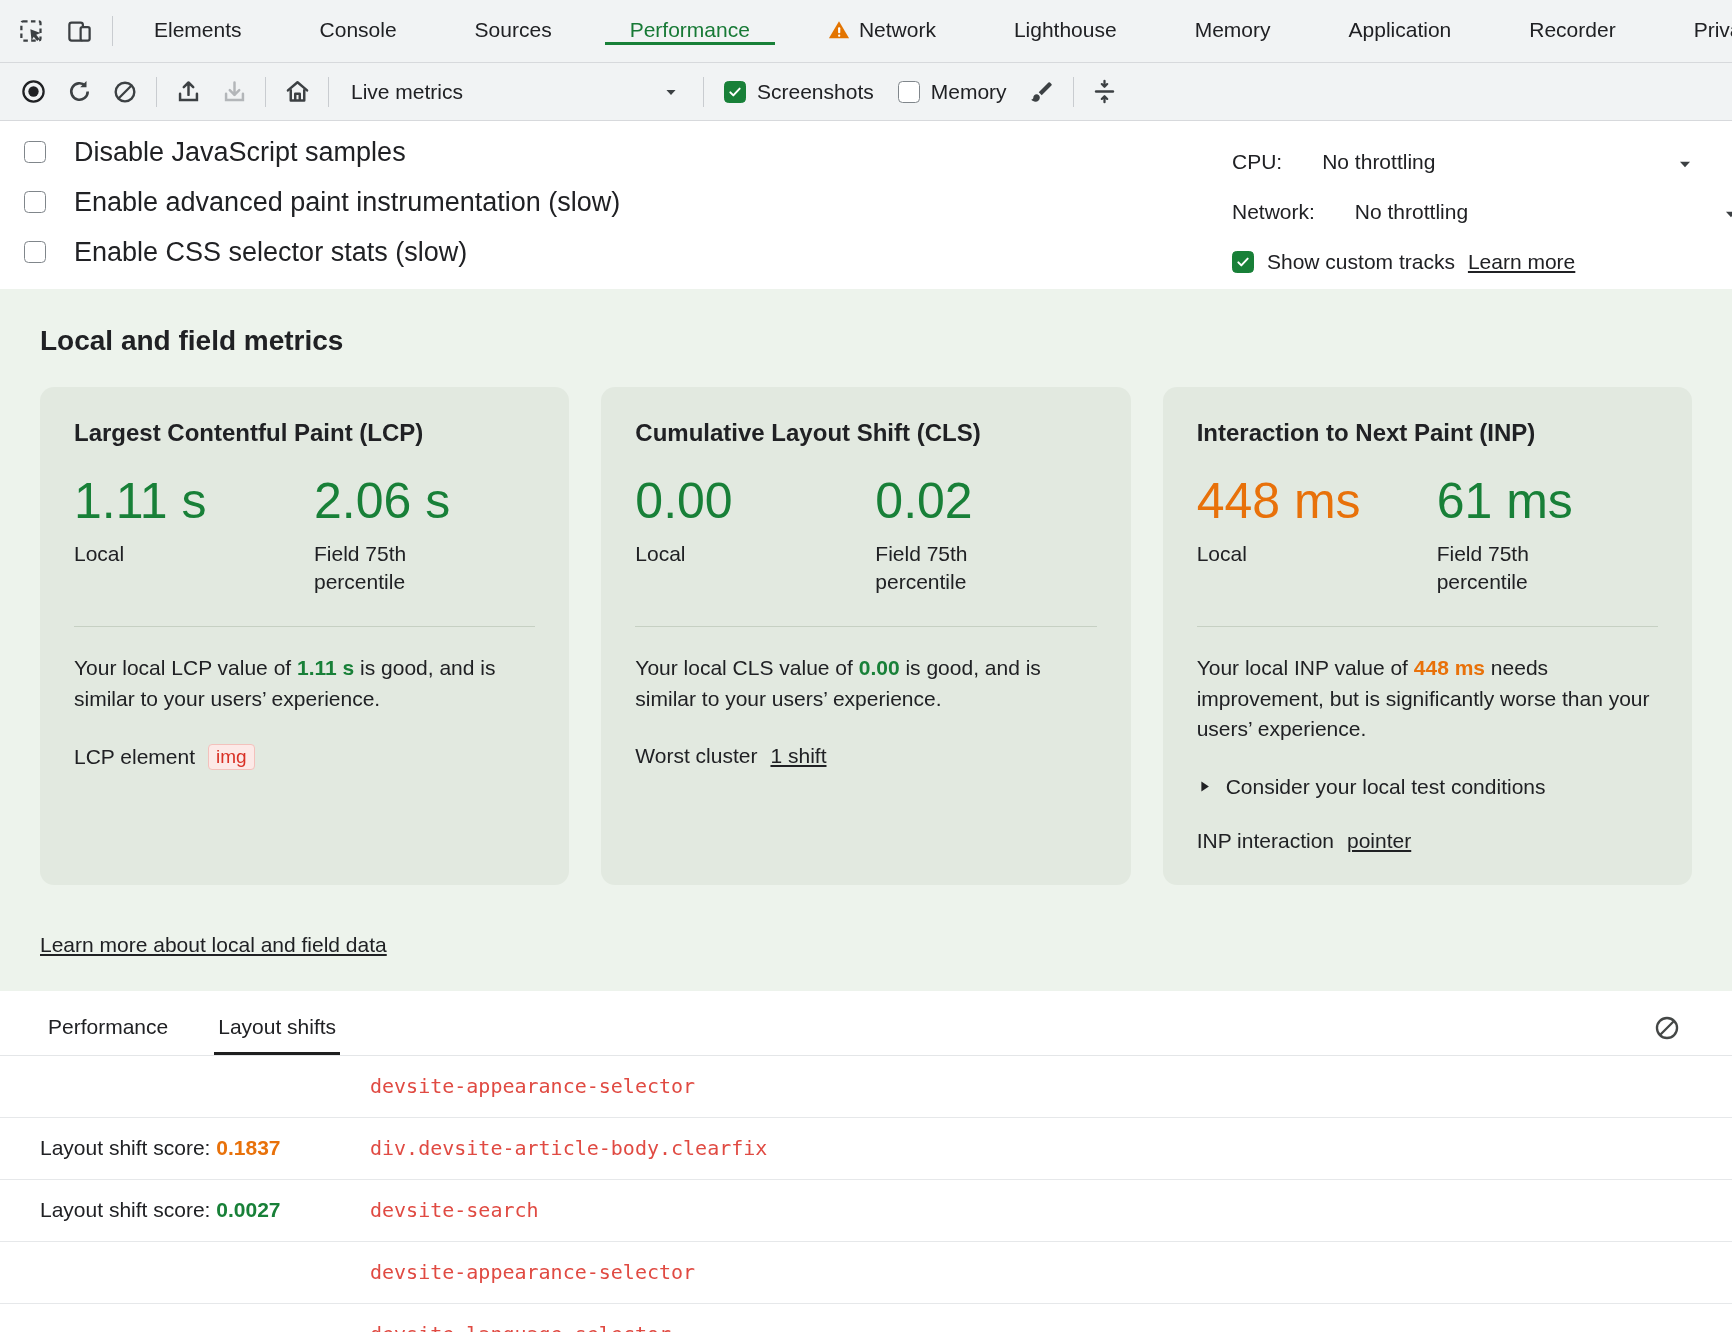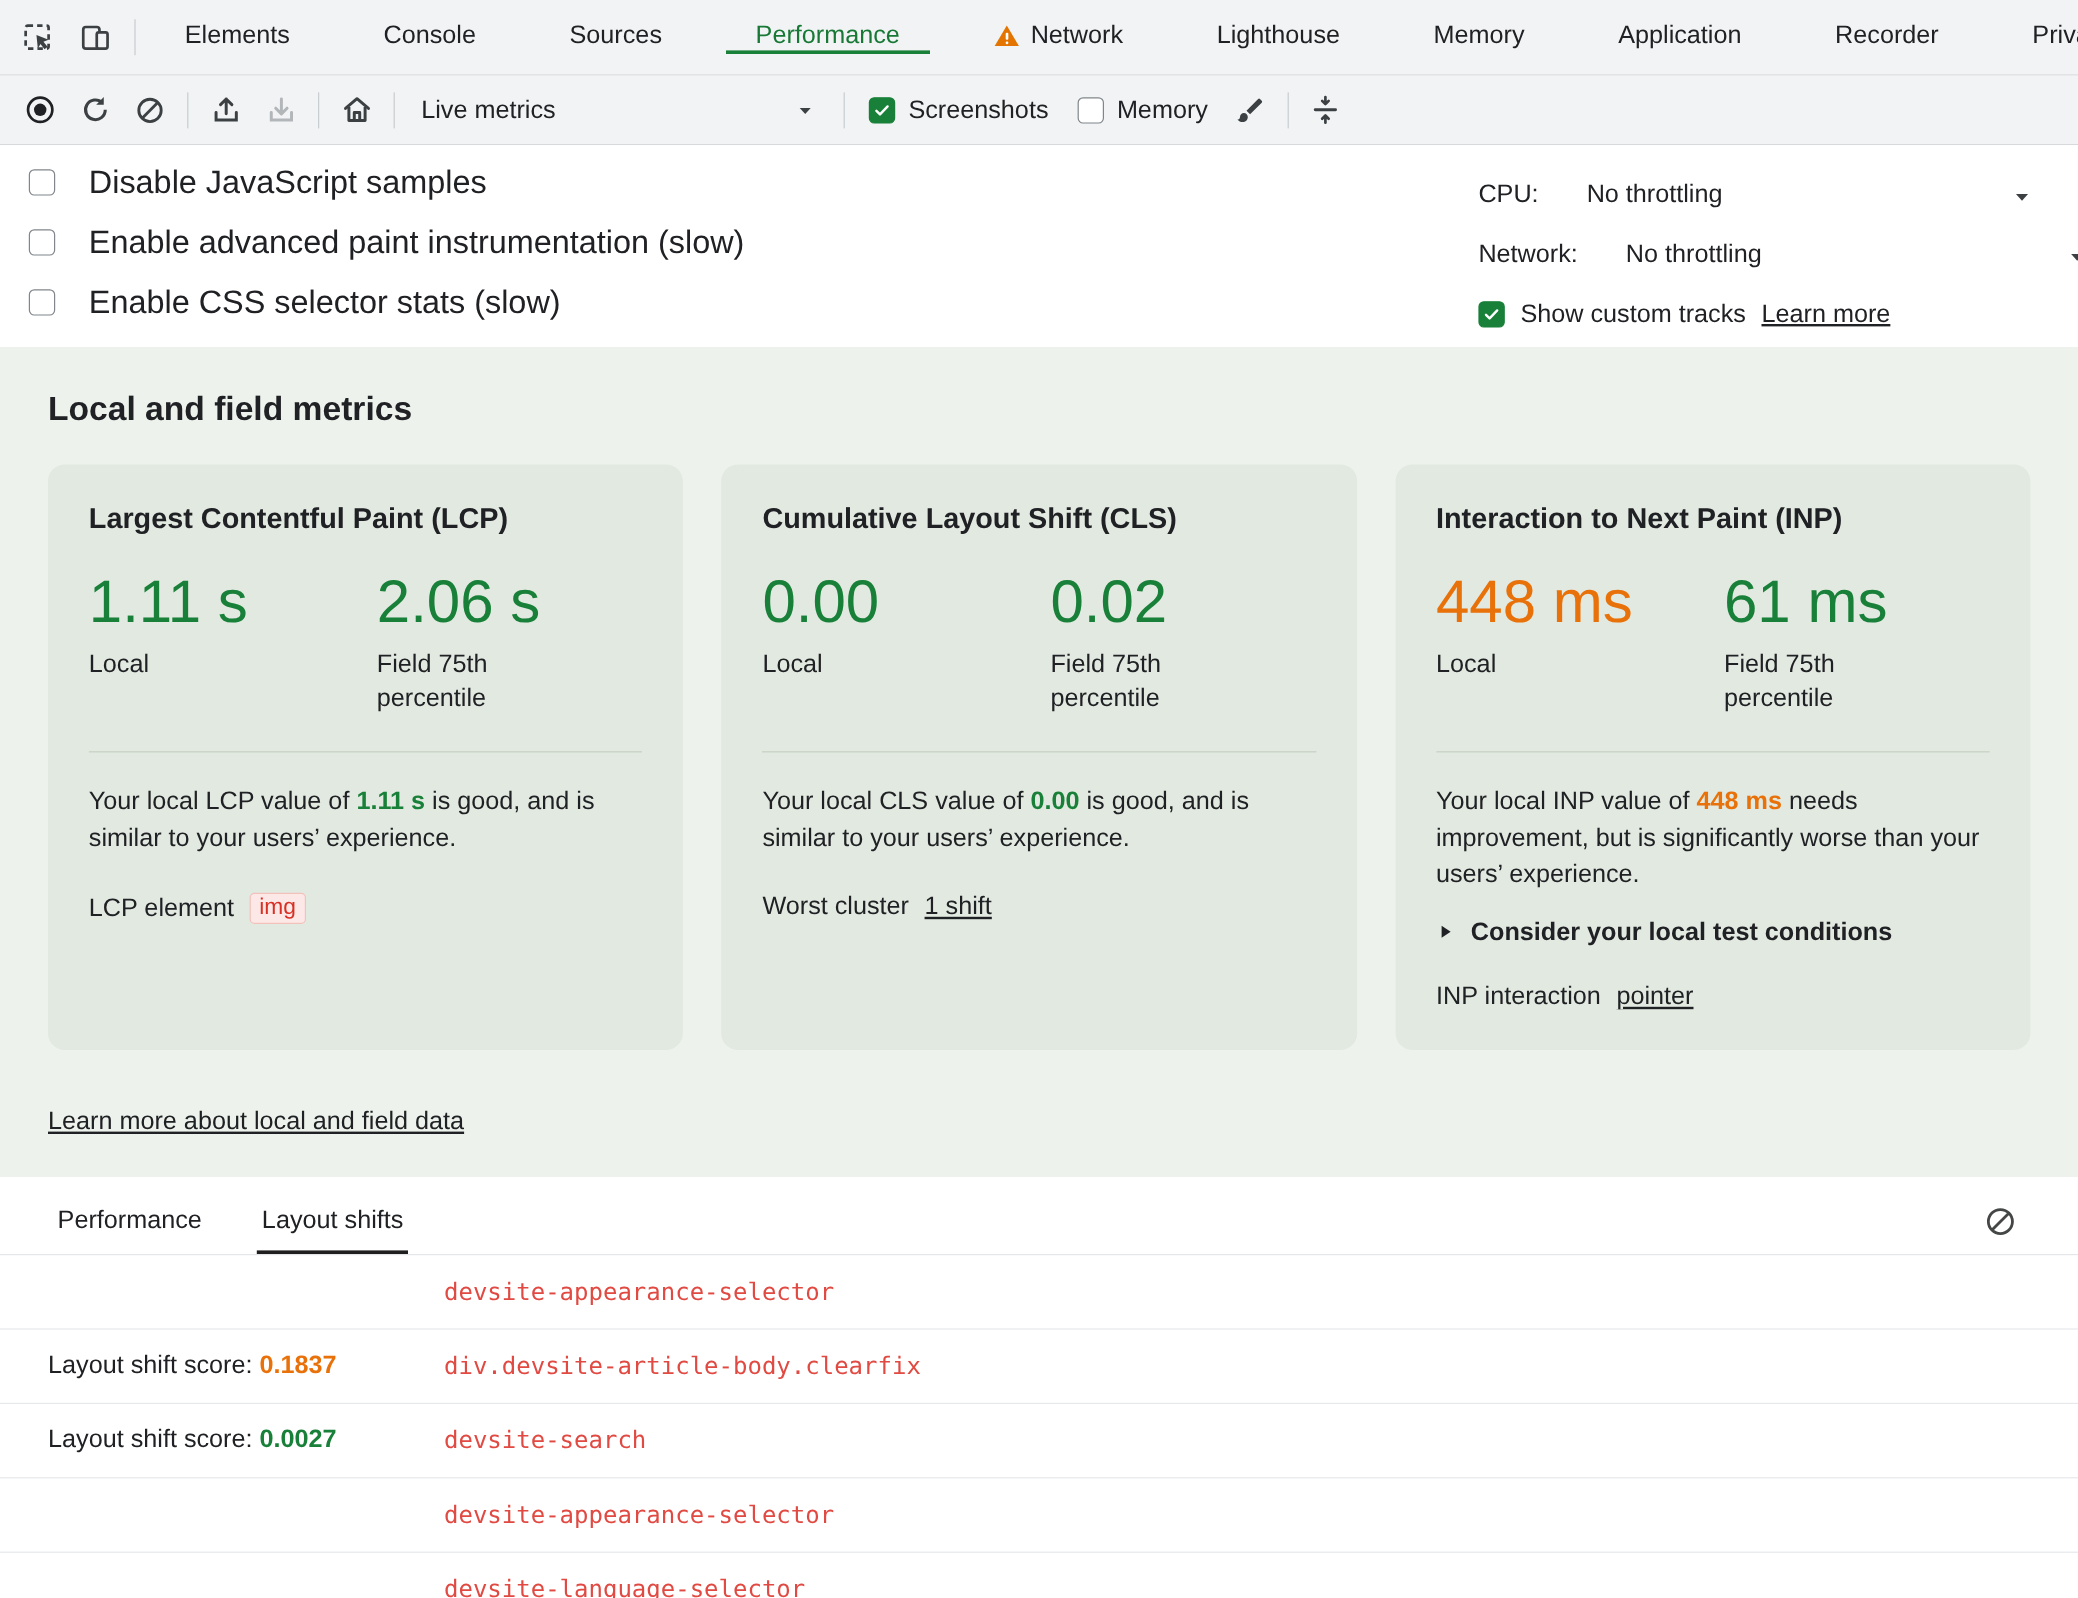--- a/index.html
+++ b/index.html
@@ -43,21 +43,21 @@
   .value-block:first-child{width:240px;}
   .metric-value{font-size:50px;line-height:1.05;}
   .green{color:#188038;}
   .orange{color:#e8710a;}
   .value-label{font-size:21px;margin-top:12px;max-width:150px;line-height:1.35;}
   .card-divider{border:none;border-top:1px solid #c6d0c3;margin:30px 0 26px;}
   .card-desc{font-size:21px;line-height:1.45;margin:0;}
   .card-desc .val{font-weight:700;}
   .footer-row{margin-top:30px;font-size:21px;display:flex;align-items:center;gap:13px;}
   .img-badge{font-family:Liberation Sans, sans-serif;font-size:19px;color:#d93025;background:#fce9e7;border:1px solid #f3c1bc;border-radius:4px;padding:1px 7px;}
-  .disclosure-row{margin-top:20px;font-size:21px;font-weight:700;display:flex;align-items:center;gap:14px;cursor:pointer;}
+  .disclosure-row{margin-top:30px;font-size:21px;font-weight:400;display:flex;align-items:center;gap:14px;cursor:pointer;}
   .learn-more{display:inline-block;margin-top:48px;font-size:21px;}
 
   
   .log{background:#fff;flex:1;position:relative;}
   .log-header{display:flex;align-items:flex-end;gap:42px;padding:16px 44px 0;border-bottom:1px solid #e4e6e8;}
   .log-tab{font-size:21px;font-weight:500;padding:0 4px 13px;border-bottom:3px solid transparent;cursor:pointer;}
   .log-tab.active{border-bottom-color:#1f1f1f;}
   .log-clear{margin-left:auto;margin-bottom:6px;}
   .log-row{display:grid;grid-template-columns:330px 1fr;align-items:center;height:61px;border-bottom:1px solid #e6e8ea;padding-left:40px;font-size:21px;}
   .score-val{font-weight:700;}

